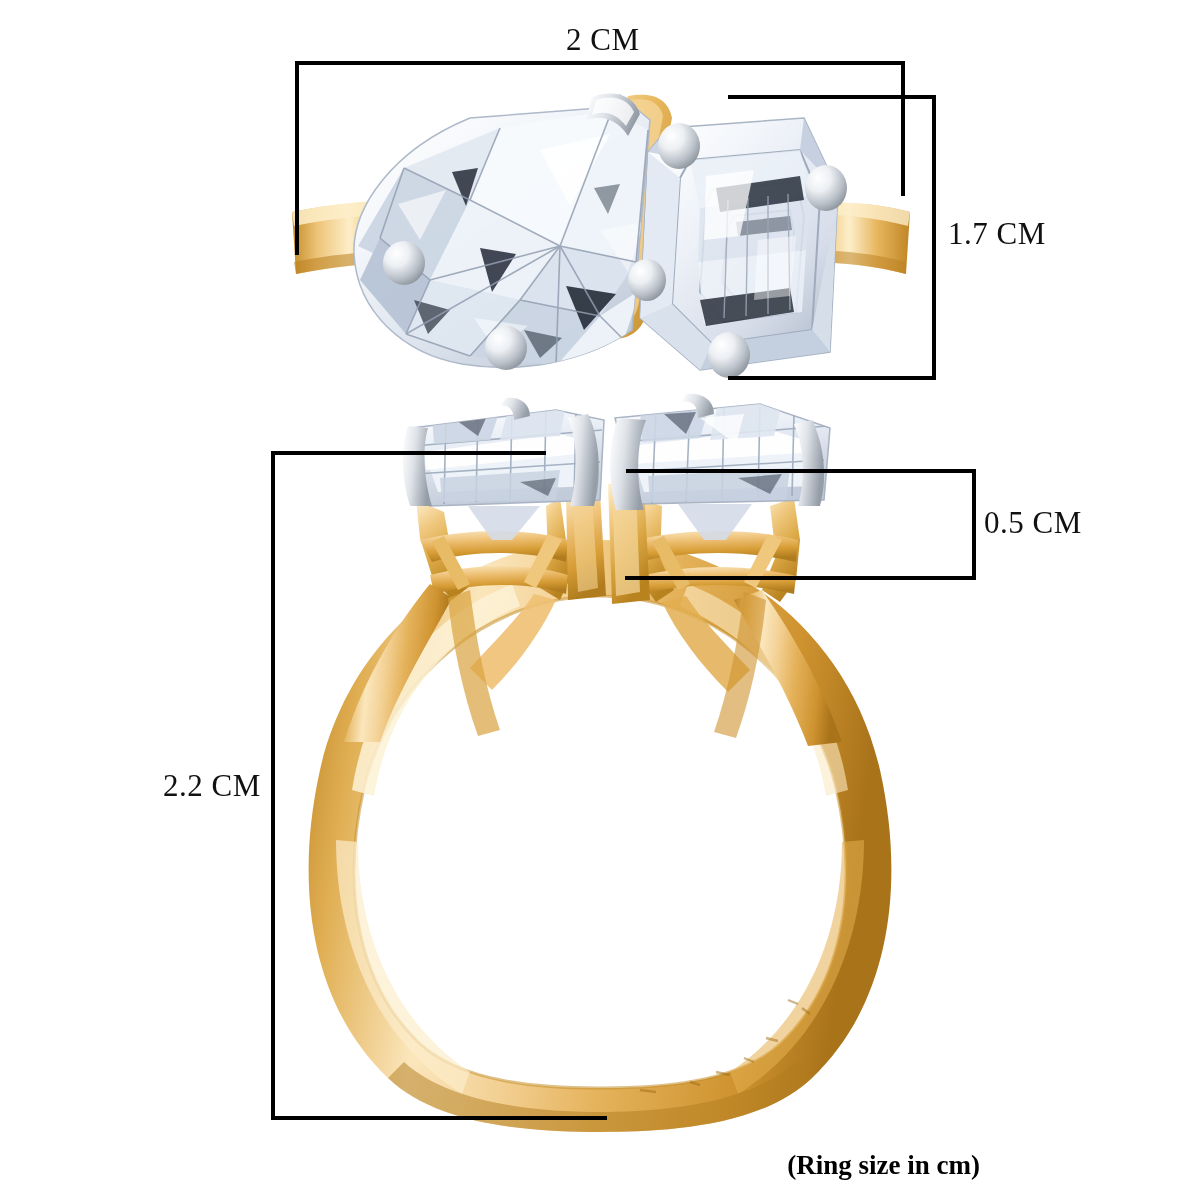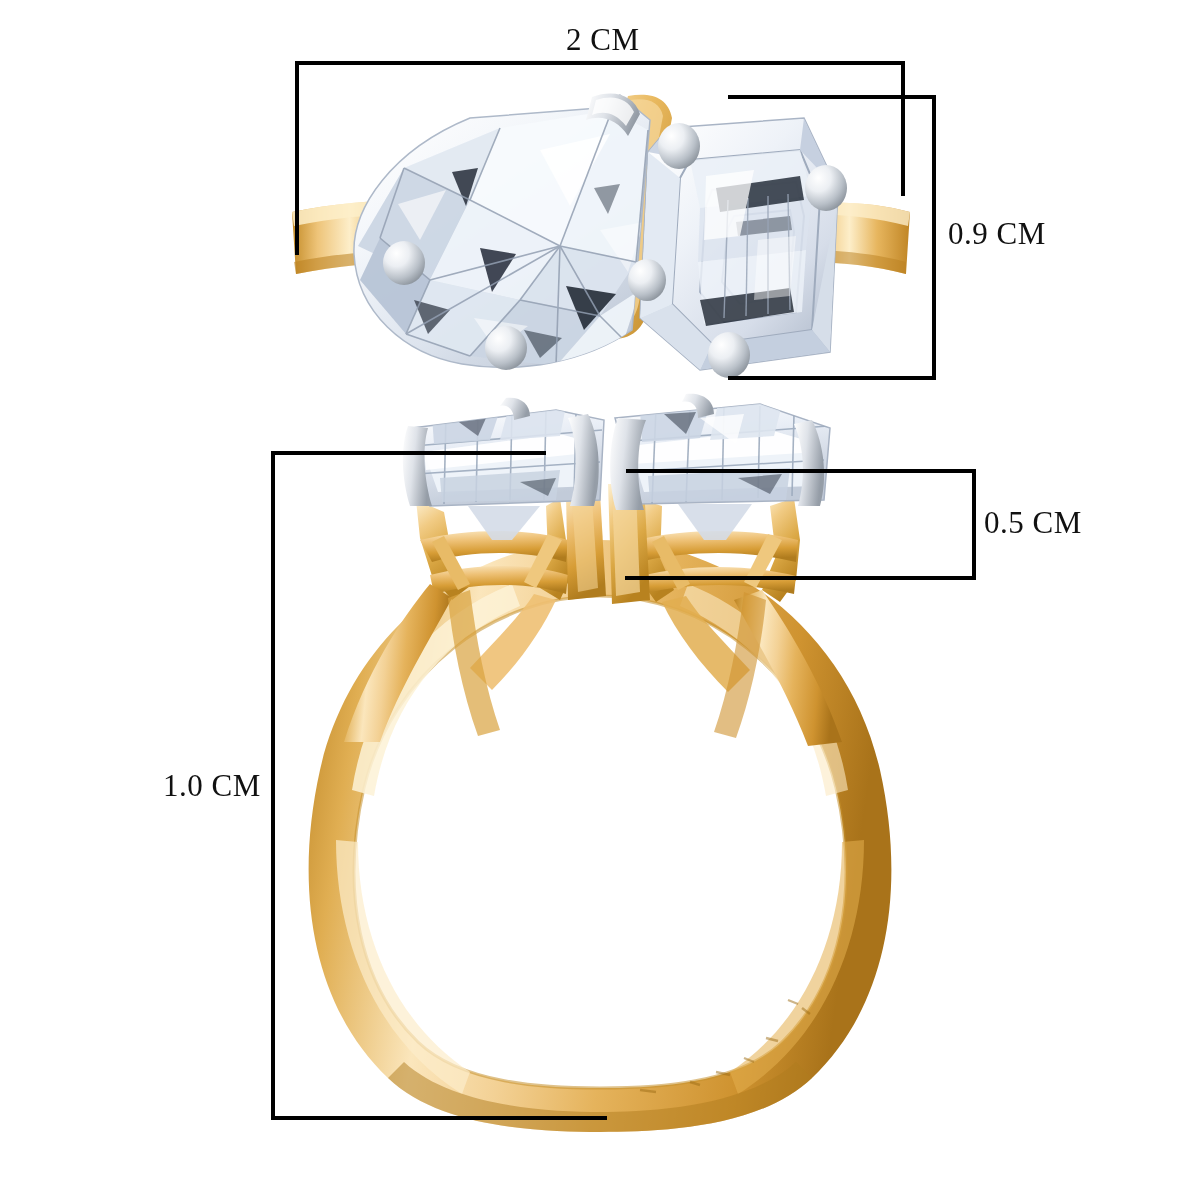--- a/index.html
+++ b/index.html
@@ -367,20 +367,21 @@
 
     <path class="brk" d="M728 97 L934 97 L934 378 L728 378"></path>
 
     <path class="brk" d="M546 453 L273 453 L273 1118 L607 1118"></path>
 
     <path class="brk" d="M626 471 L974 471 L974 578 L625 578"></path>
   </svg>
 
   <div class="dim-label" style="left:566px; top:22px;">2 CM</div>
 
-  <div class="dim-label" style="left:948px; top:216px;">0.9 CM</div>
+  <div class="dim-label" style="left:948px; top:216px;">1.7 CM</div>
 
   <div class="dim-label" style="left:984px; top:505px;">0.5 CM</div>
 
-  <div class="dim-label" style="left:163px; top:768px;">1.0 CM</div>
-
+  <div class="dim-label" style="left:163px; top:768px;">2.2 CM</div>
+
+  <div id="caption">(Ring size in cm)</div>
 
 </div>
 
 </body></html>

